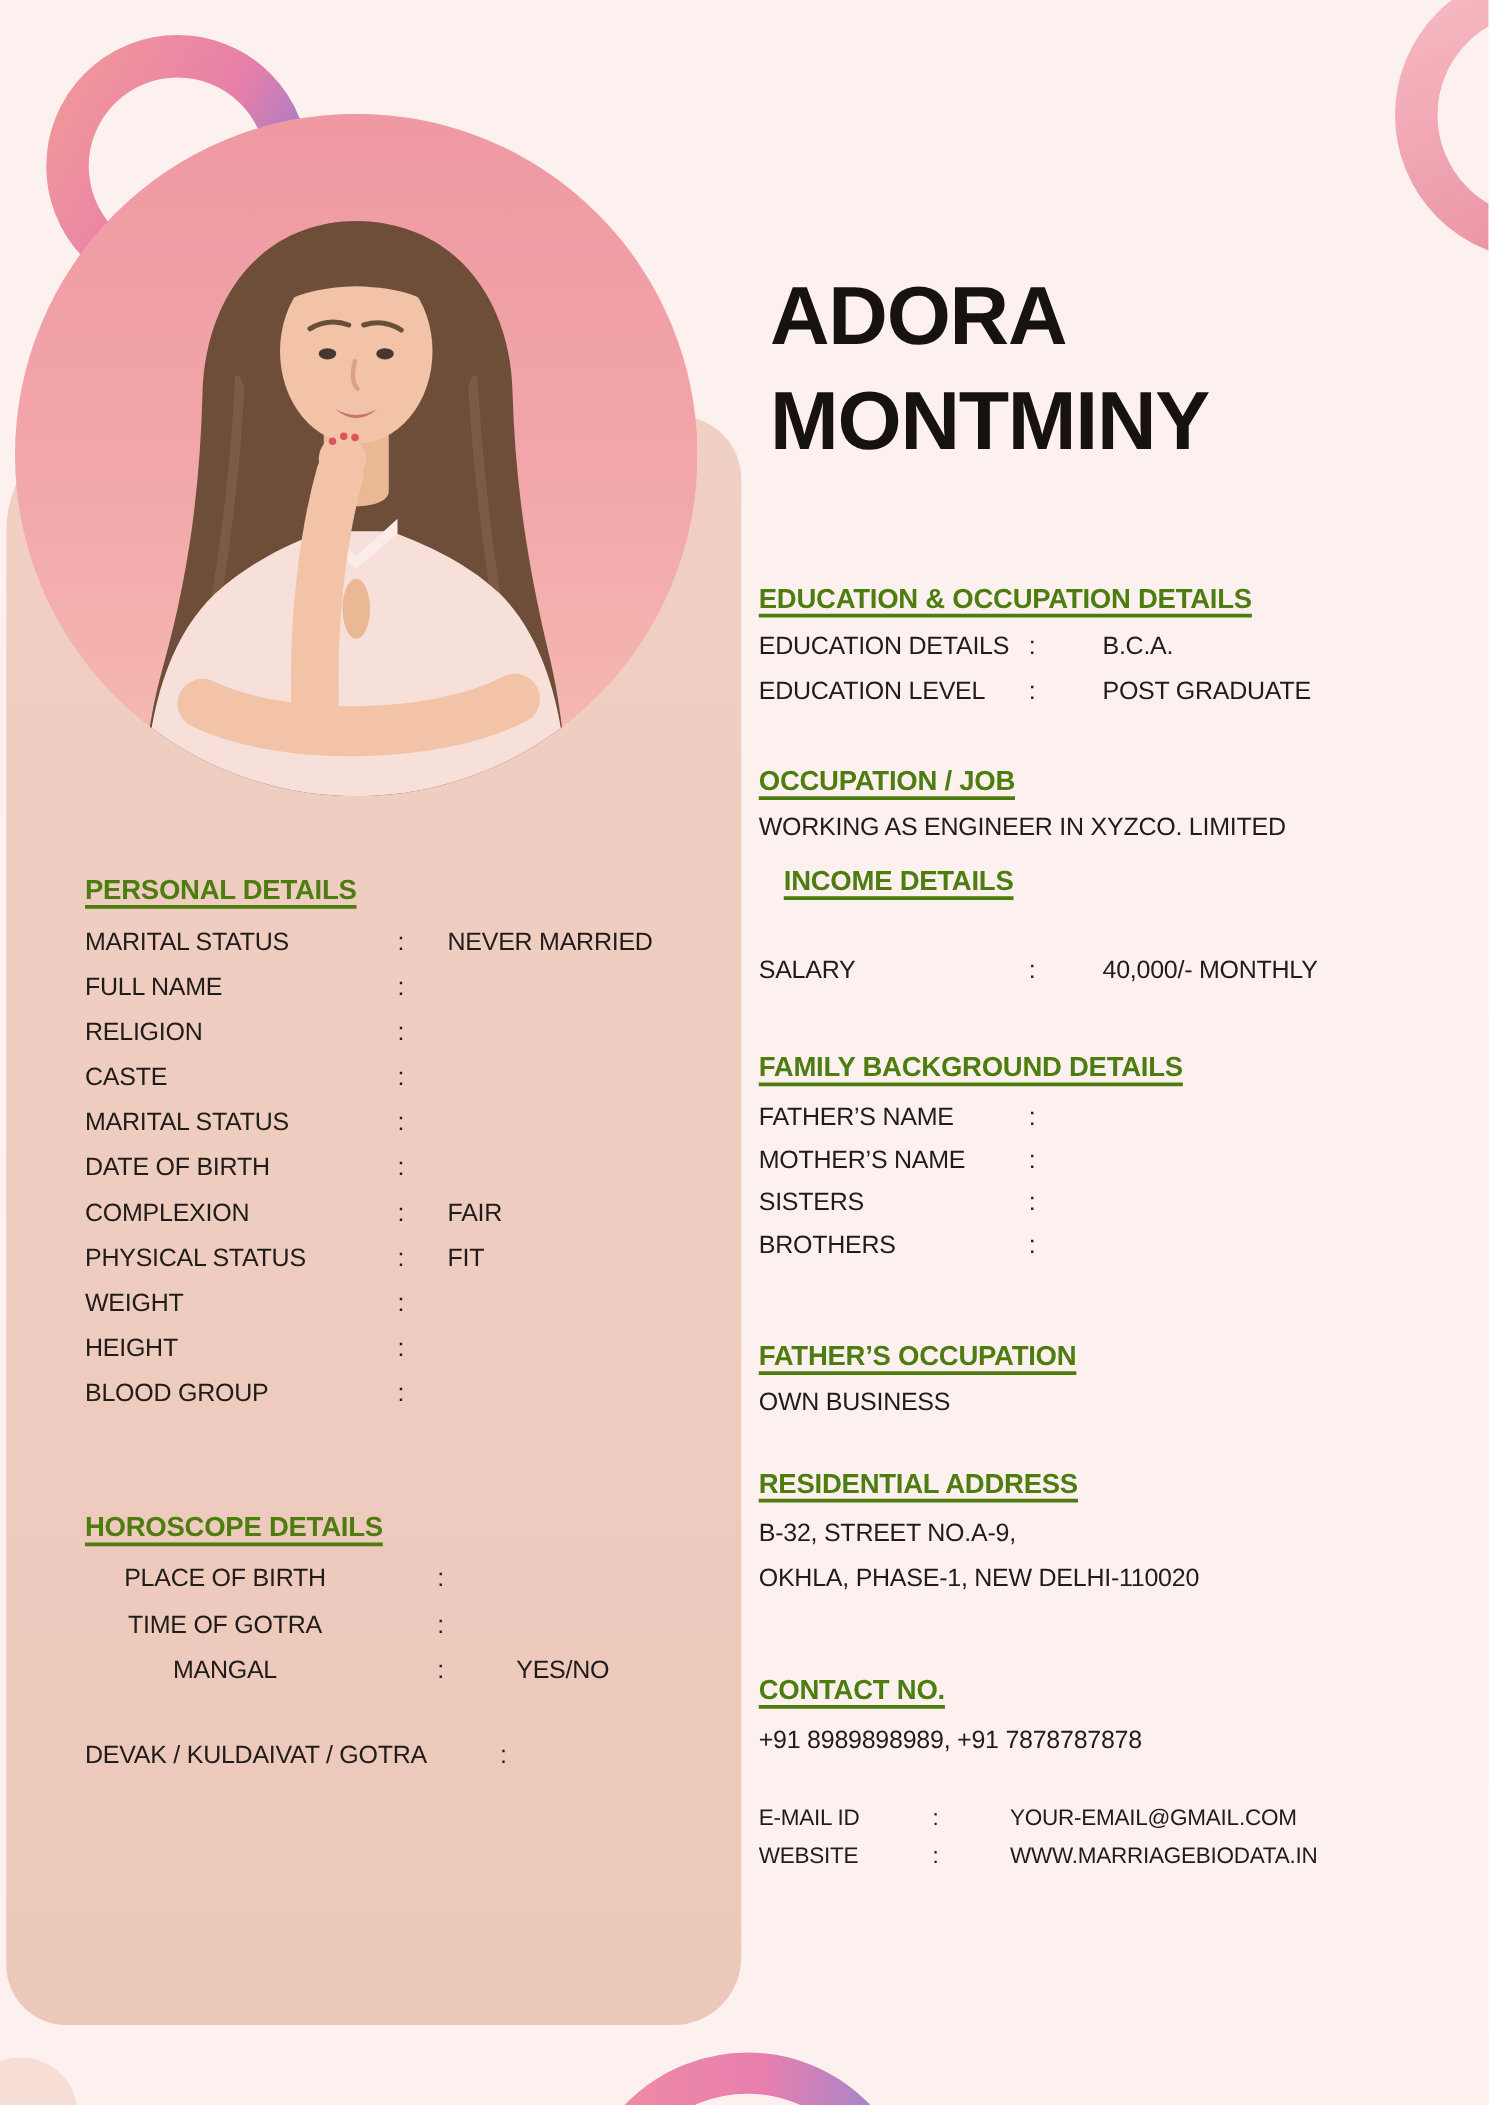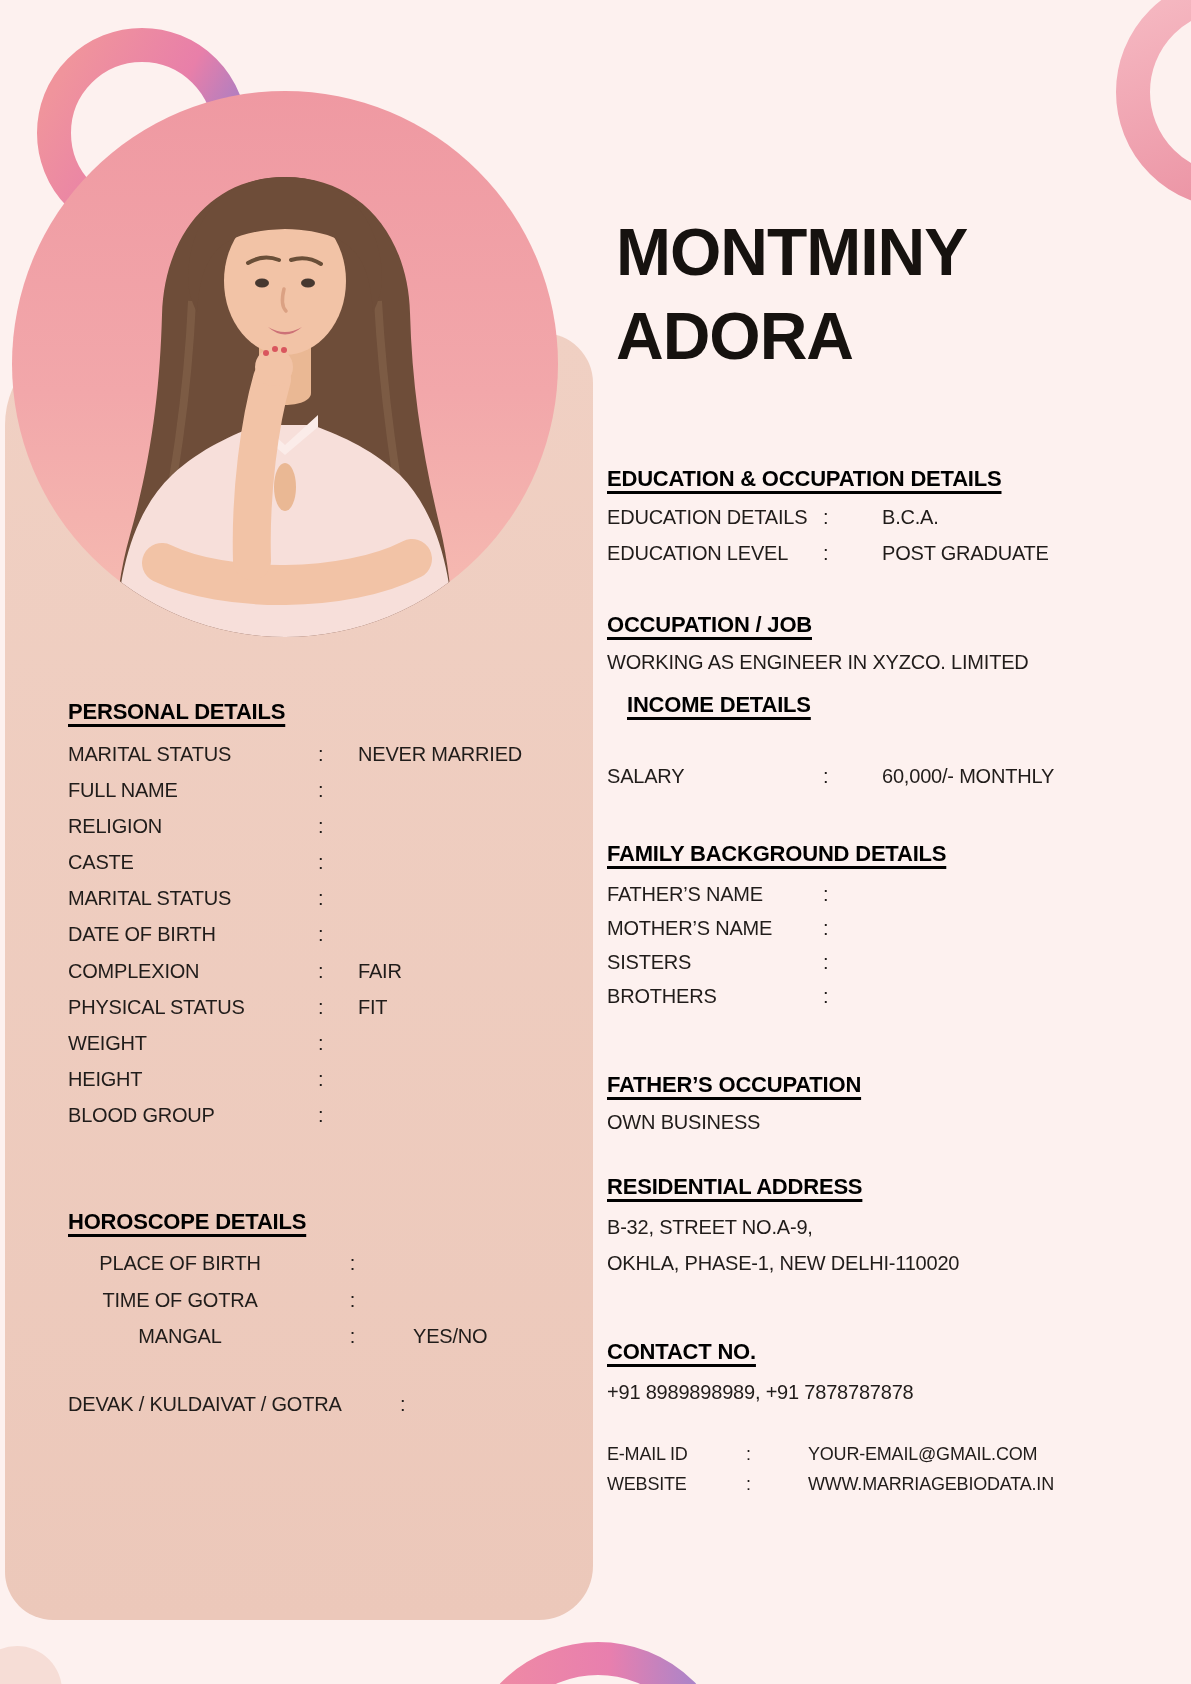--- a/index.html
+++ b/index.html
@@ -24,21 +24,21 @@
   
   .title{
     position:absolute; left:616px; top:210px;
     font-size:66px; line-height:84px; font-weight:bold; letter-spacing:-1px;
     color:#16120f; margin:0;
   }
   .title span{display:block;}
   
   .hd{
     position:absolute; font-size:22px; line-height:28px; font-weight:bold;
-    color:#000000; text-decoration:underline;
+    color:#4d7c0f; text-decoration:underline;
     text-decoration-thickness:2.5px; text-underline-offset:5px; white-space:nowrap;
   }
   
   .rows{position:absolute;}
   .row{display:grid; font-size:20px; line-height:36.1px; white-space:nowrap;}
   .row .lbl,.row .sep,.row .val{white-space:nowrap;}
   .body-line{position:absolute; font-size:20px; line-height:36px; white-space:nowrap;}
   .rows-personal .row{grid-template-columns:250px 40px 1fr;}
   .rows-horo .row{grid-template-columns:224px 121px 1fr; line-height:36.5px;text-align:center;}
   .row-devak{position:absolute; display:grid; grid-template-columns:332px 34px 1fr;
@@ -125,22 +125,22 @@
         <stop offset="55%" stop-color="#e87fae"></stop>
         <stop offset="100%" stop-color="#9b86d0"></stop>
       </linearGradient>
     </defs>
     <circle cx="158" cy="158" r="119.5" fill="none" stroke="url(#bg2)" stroke-width="33"></circle>
   </svg>
 
   <div class="deco" style="left:-28px;top:1646px;width:90px;height:90px;border-radius:50%;background:#f6ddd6;"></div>
 
   <h1 class="title">
+    <span>ADORA</span>
     <span>MONTMINY</span>
-    <span>ADORA</span>
   </h1>
 
   <div class="hd" style="left:68px;top:698px;text-align:right;">PERSONAL DETAILS</div>
   <div class="rows rows-personal" style="left:68px;top:736px;">
     <div class="row">
         <span class="lbl">MARITAL STATUS</span>
         <span class="sep">:</span>
         <span class="val">NEVER MARRIED</span>
       </div>
     <div class="row">
@@ -234,21 +234,21 @@
   </div>
 
   <div class="hd" style="left:607px;top:611px;">OCCUPATION / JOB</div>
   <div class="body-line" style="left:607px;top:644px;">WORKING AS ENGINEER IN XYZCO. LIMITED</div>
 
   <div class="hd" style="left:607px;top:691px;margin-left:20px;">INCOME DETAILS</div>
   <div class="rows rows-right" style="left:607px;top:758px;">
     <div class="row">
         <span class="lbl">SALARY</span>
         <span class="sep">:</span>
-        <span class="val">60,000/- MONTHLY</span>
+        <span class="val">40,000/- MONTHLY</span>
       </div>
   </div>
 
   <div class="hd" style="left:607px;top:840px;">FAMILY BACKGROUND DETAILS</div>
   <div class="rows rows-right rows-family" style="left:607px;top:877px;">
     <div class="row">
         <span class="lbl">FATHER’S NAME</span>
         <span class="sep">:</span>
         <span class="val"></span>
       </div>

